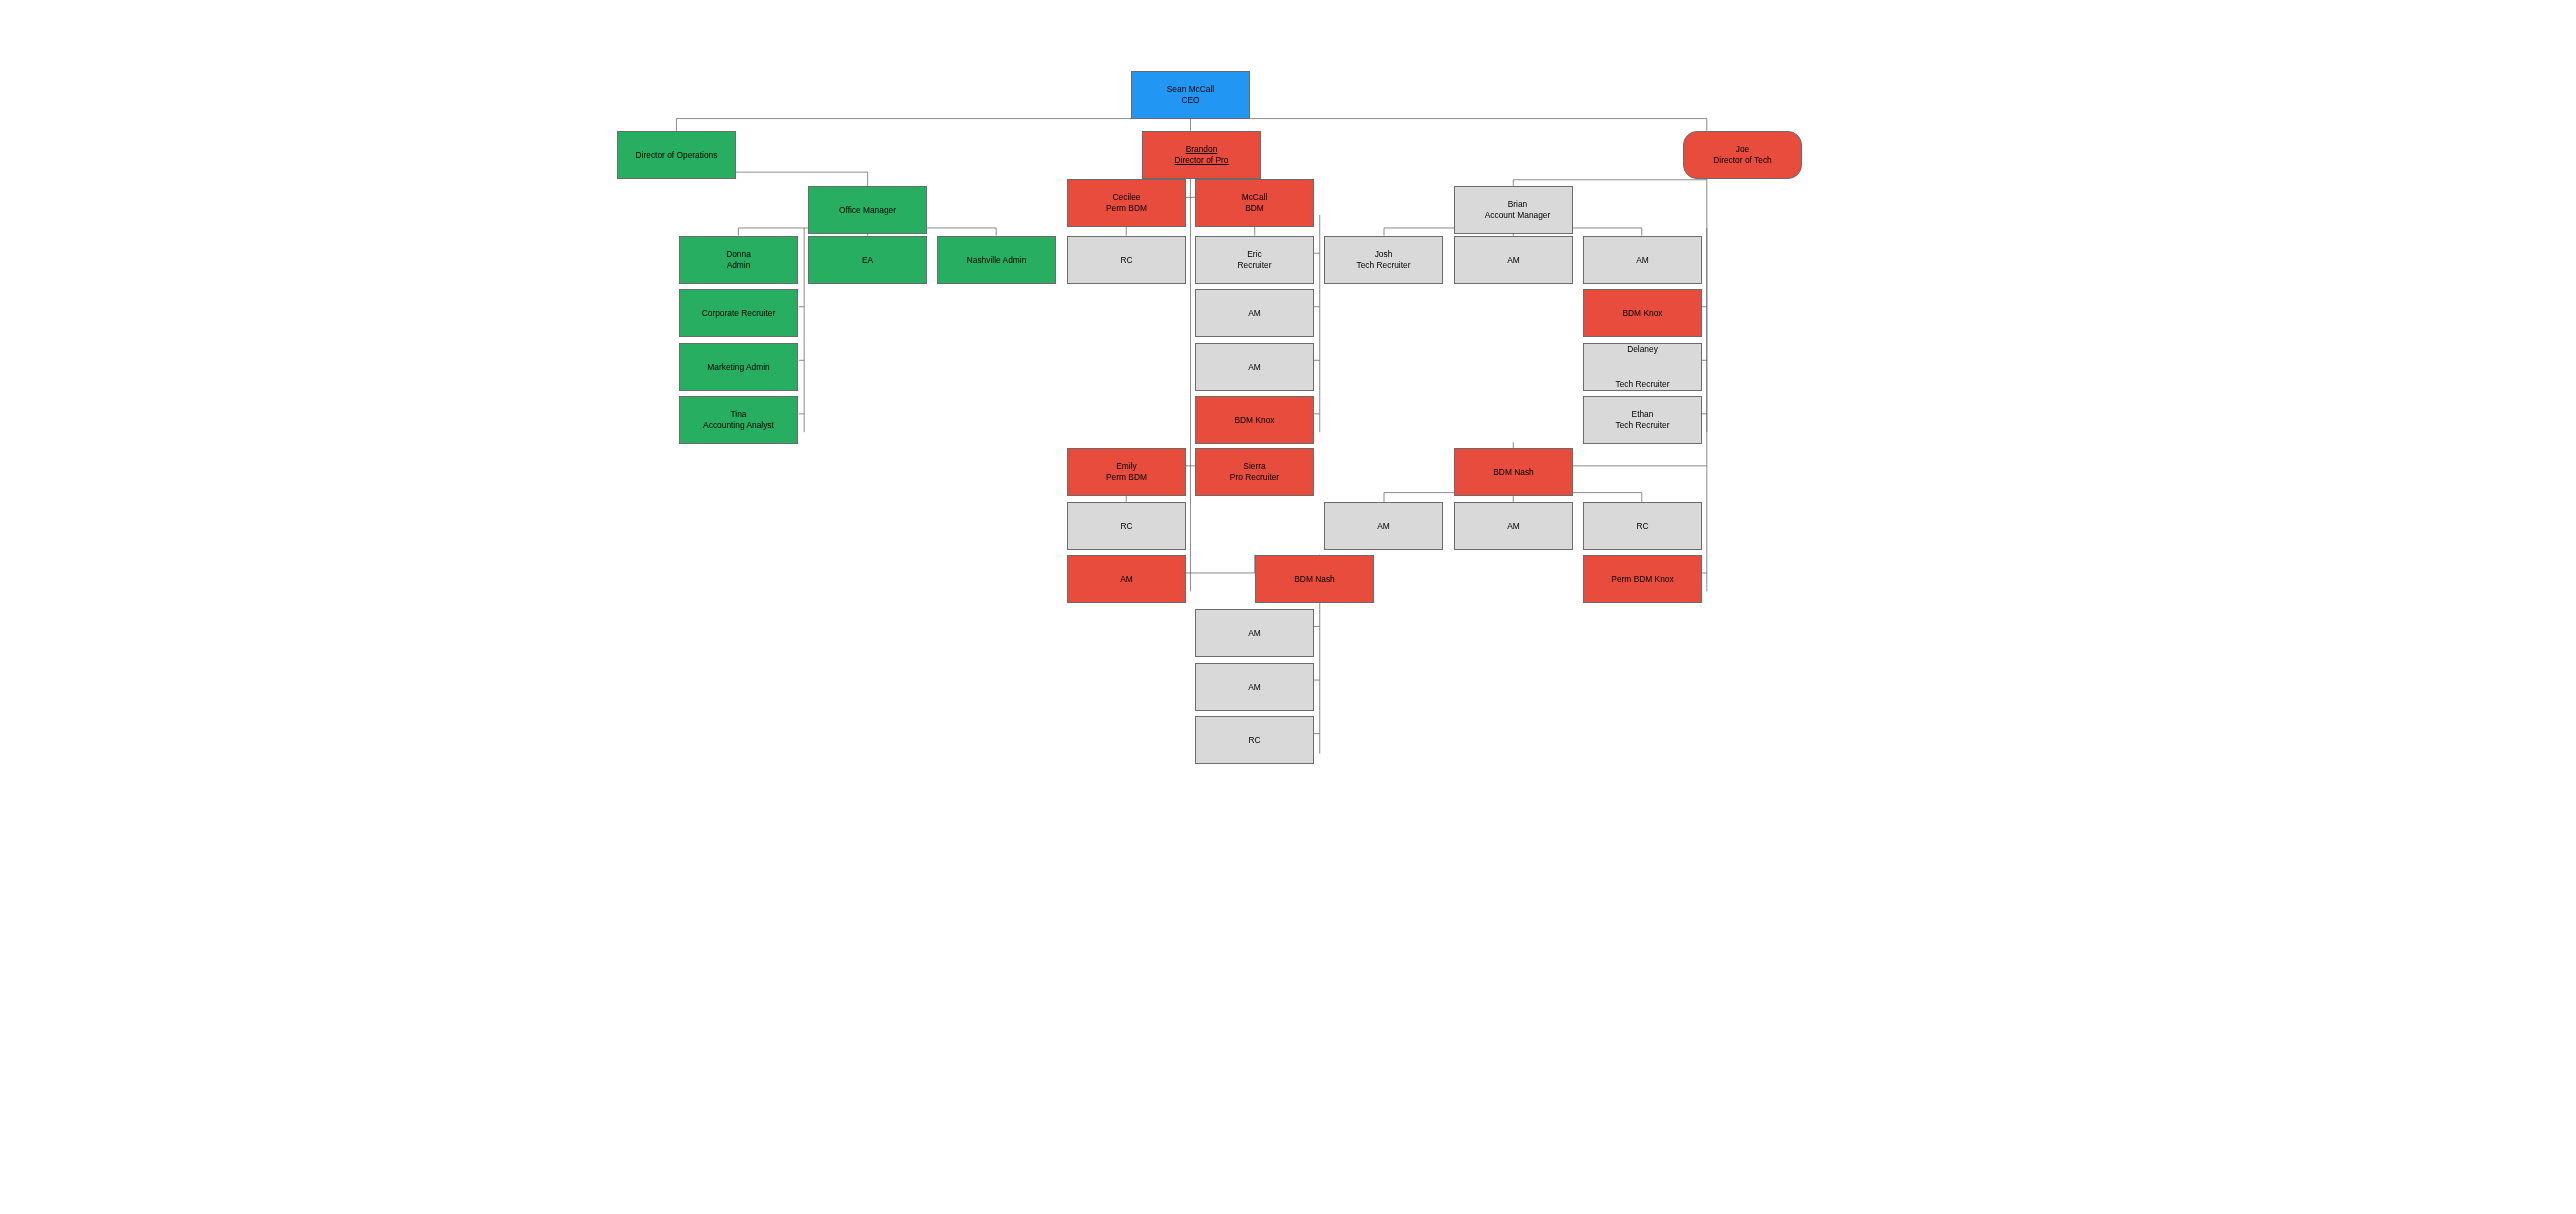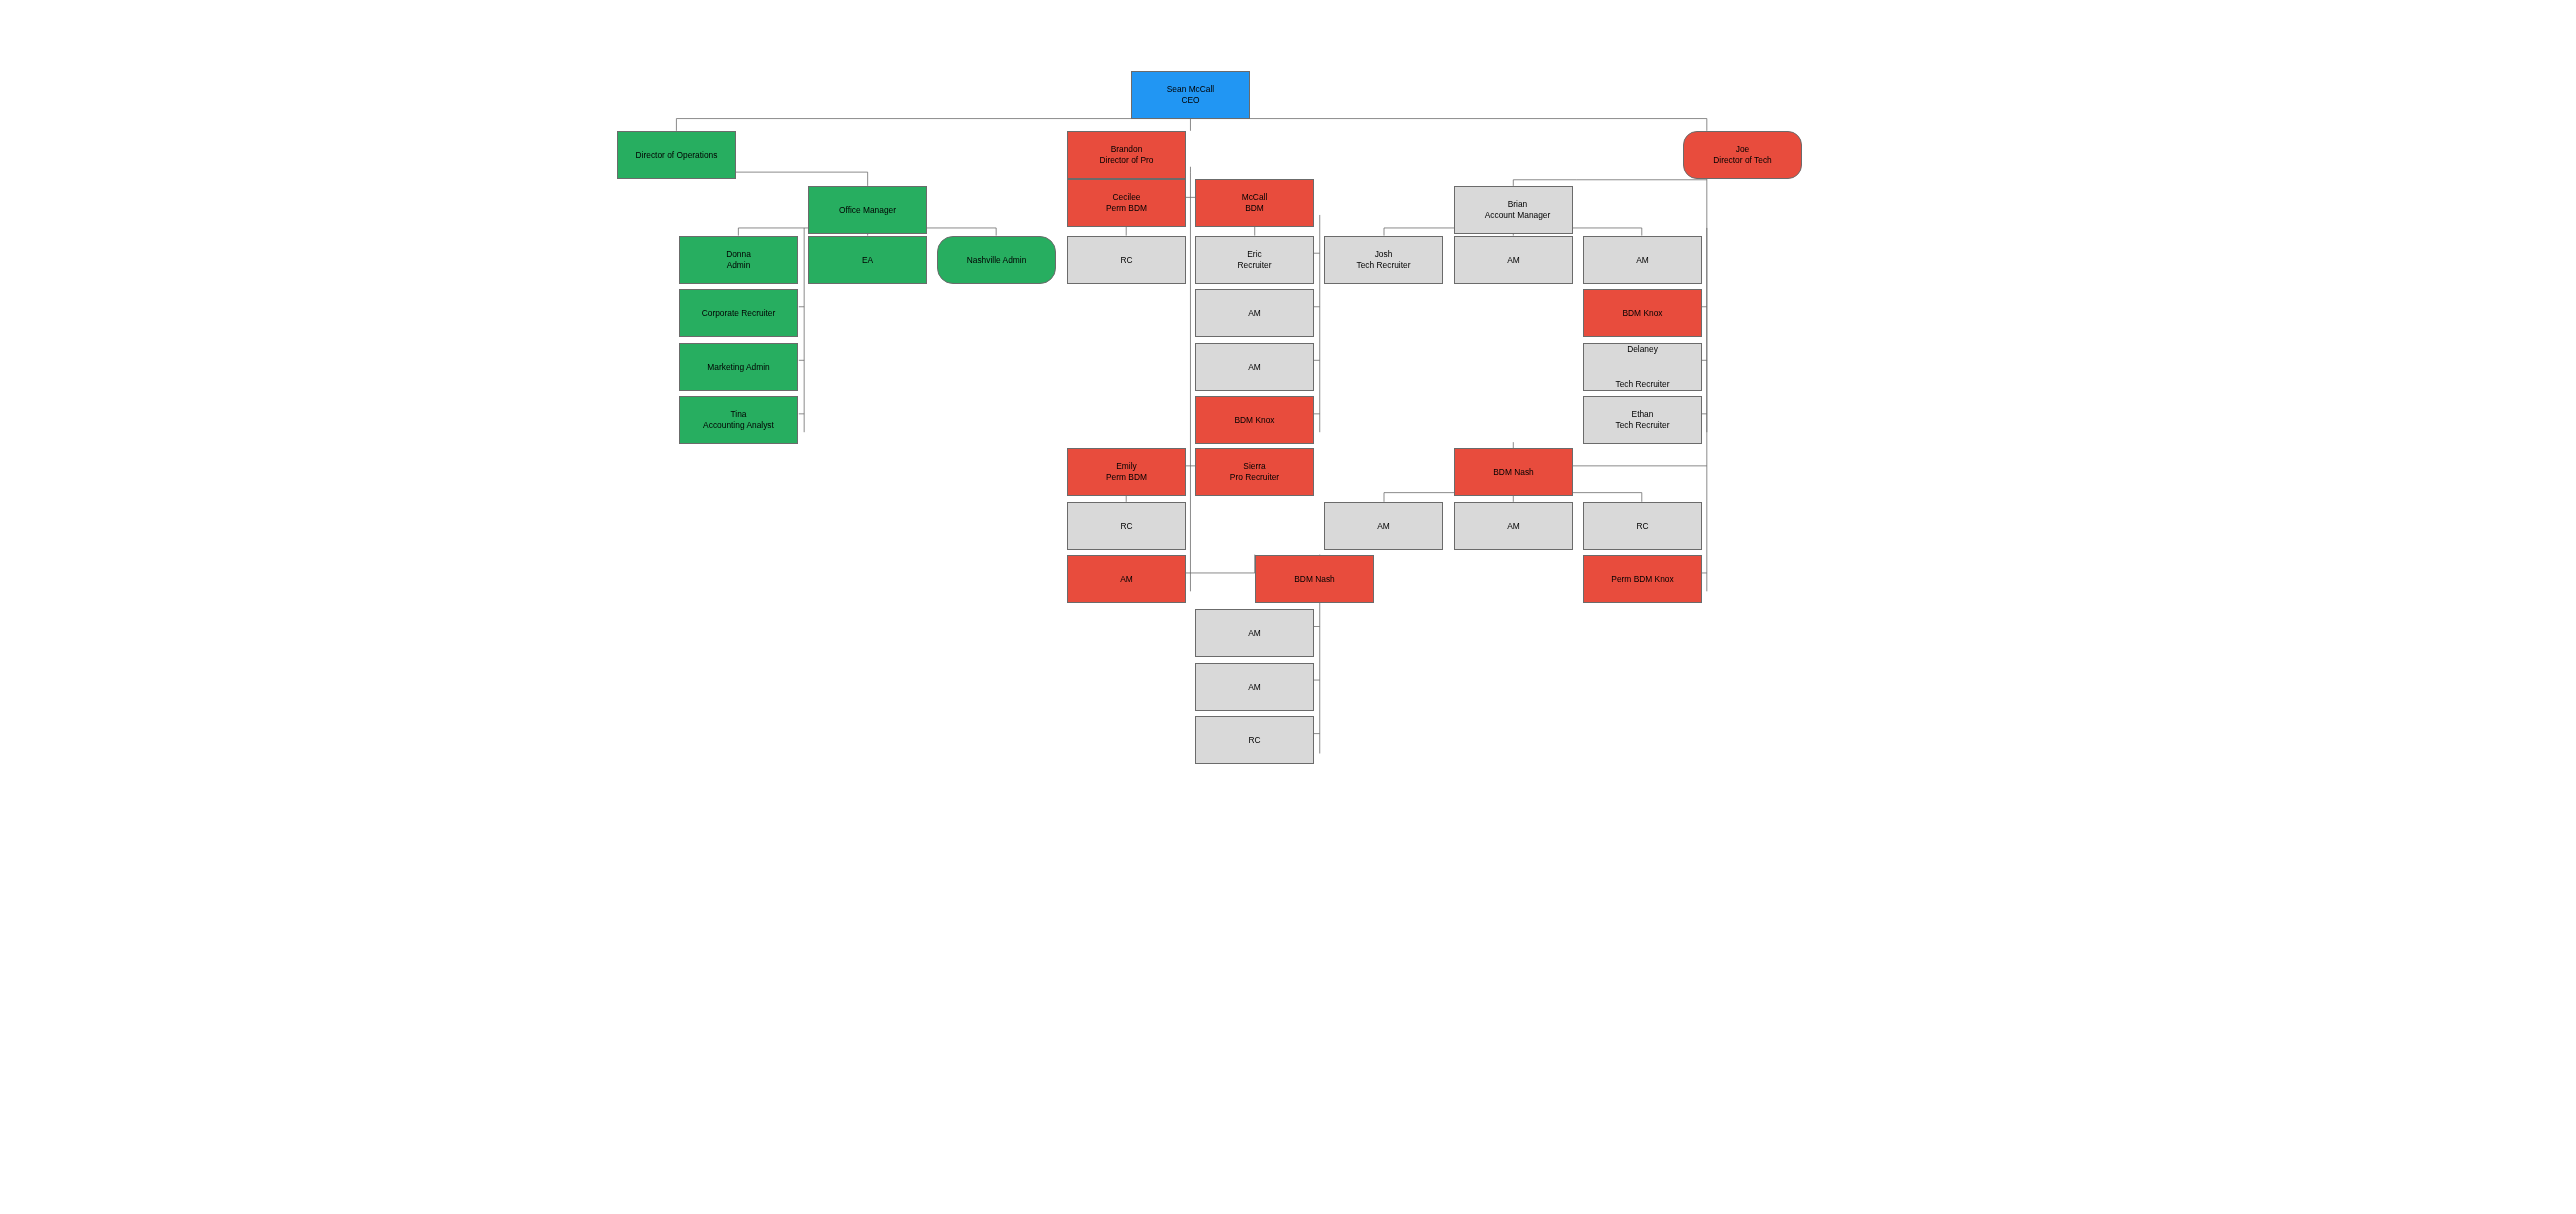--- a/index.html
+++ b/index.html
@@ -136,21 +136,21 @@
 
 <div class="node blue" style="left:1131px; top:71px;">
   <span class="name">Sean McCall</span>
   <span class="title">CEO</span>
 </div>
 
 <div class="node green" style="left:617px;  top:131px;">
   <span class="name"></span>
   <span class="title">Director of Operations</span>
 </div>
-<div class="node red" style="left:1067px; top:131px;">
+<div class="node red" style="left:1142px; top:131px;text-decoration:underline;">
   <span class="name">Brandon</span>
   <span class="title">Director of Pro</span>
 </div>
 <div class="node red" style="left:1683px; top:131px;border-radius:14px;">
   <span class="name">Joe</span>
   <span class="title">Director of Tech</span>
 </div>
 
 <div class="node green" style="left:808px; top:186px;">
   <span class="name"></span>
@@ -170,21 +170,21 @@
 </div>
 
 <div class="node green" style="left:679px;  top:236px;text-align:right;">
   <span class="name">Donna</span>
   <span class="title">Admin</span>
 </div>
 <div class="node green" style="left:808px; top:236px;">
   <span class="name"></span>
   <span class="title">EA</span>
 </div>
-<div class="node green" style="left:937px; top:236px;border-radius:16px;">
+<div class="node green" style="left:937px; top:236px;">
   <span class="name"></span>
   <span class="title">Nashville Admin</span>
 </div>
 <div class="node grey" style="left:1067px; top:236px;">
   <span class="name"></span>
   <span class="title">RC</span>
 </div>
 <div class="node grey" style="left:1195px; top:236px;">
   <span class="name">Eric</span>
   <span class="title">Recruiter</span>

